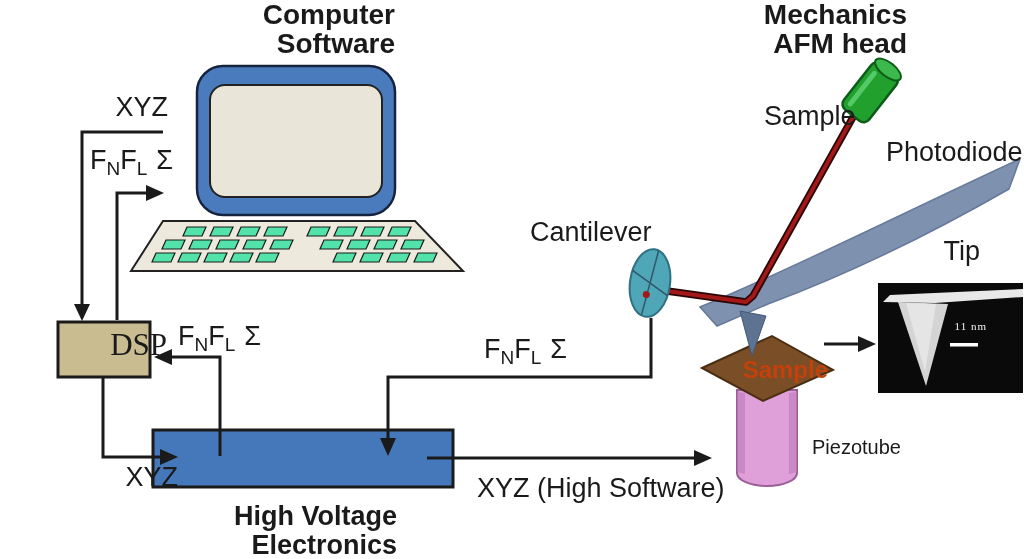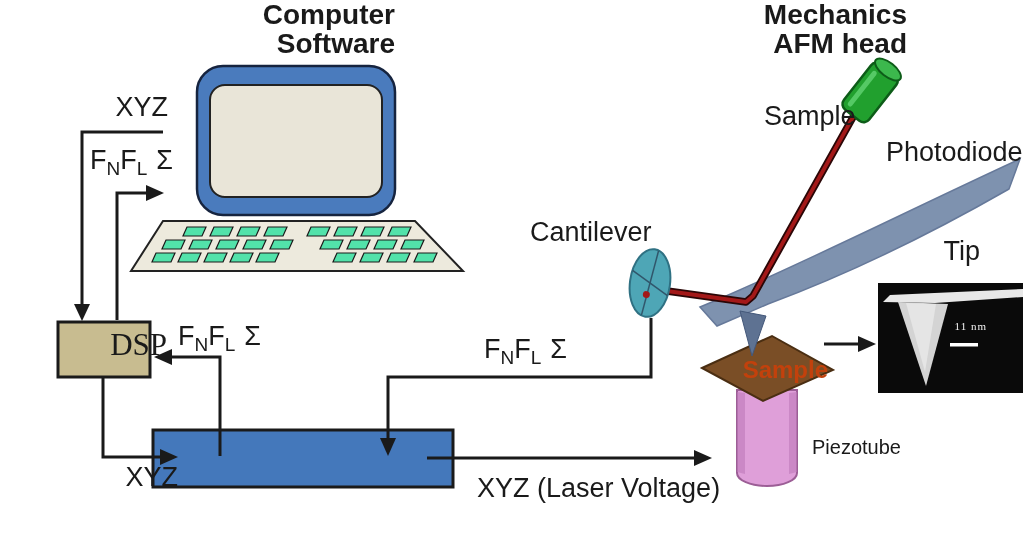--- a/index.html
+++ b/index.html
@@ -158,18 +158,22 @@
 <div class="lbl c" style="left:900px;top:237px;width:80px;">Tip</div>
 
 <div class="lbl sample-lbl c" style="left:704px;top:357px;width:124px;">Sample</div>
 
 <div class="lbl" style="left:812px;top:437px;font-size:20px;text-align:right;">Piezotube</div>
 
 <div class="lbl c" style="left:0px;top:463px;width:178px;line-height:1.1;">
   <div>XYZ</div>
 </div>
 
+<div class="lbl bold c" style="left:202px;top:502px;width:195px;line-height:1.07;">
+  <div>High Voltage</div>
+  <div>Electronics</div>
+</div>
 
-<div class="lbl" style="left:477px;top:474px;">XYZ (Laser Voltage)</div>
+<div class="lbl" style="left:477px;top:474px;">XYZ (High Software)</div>
 
 <div class="lbl sem-scale c" style="left:941px;top:321px;width:46px;">11 nm</div>
 
 </div>
 
 </body></html>

